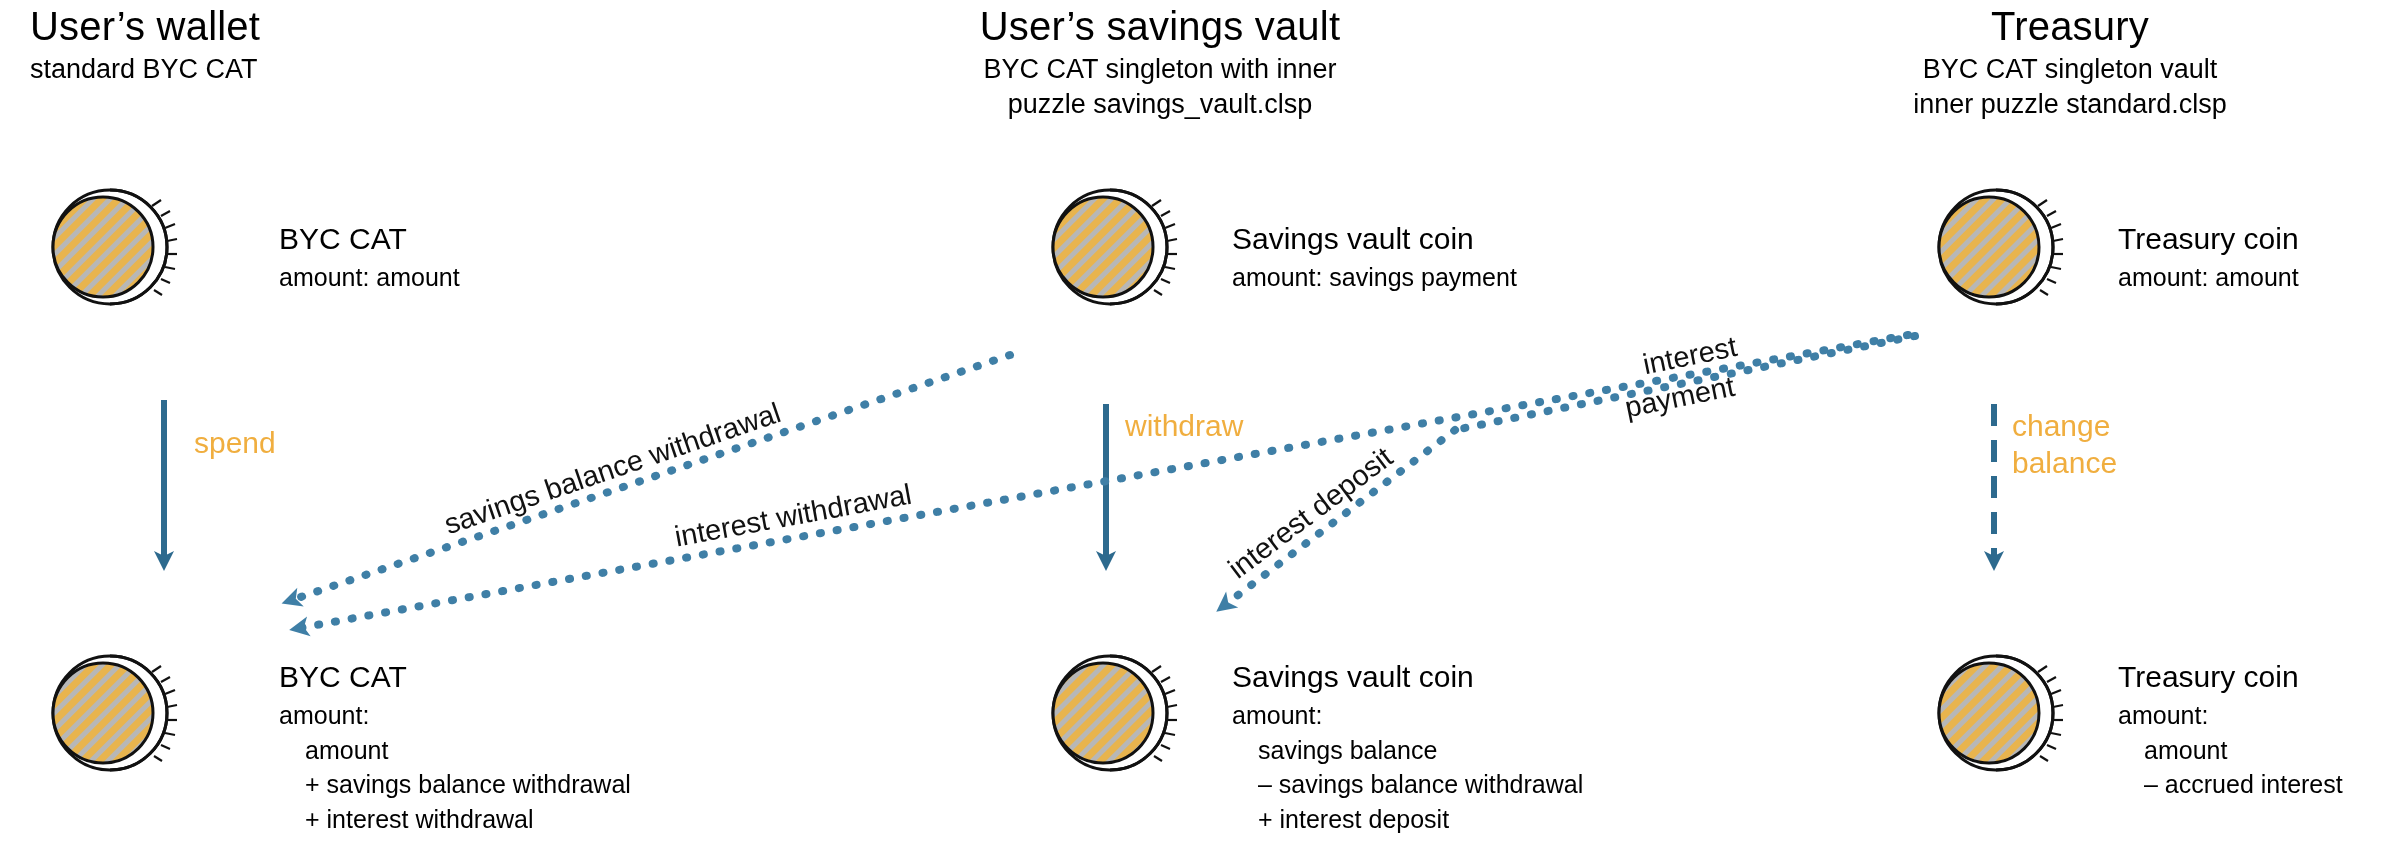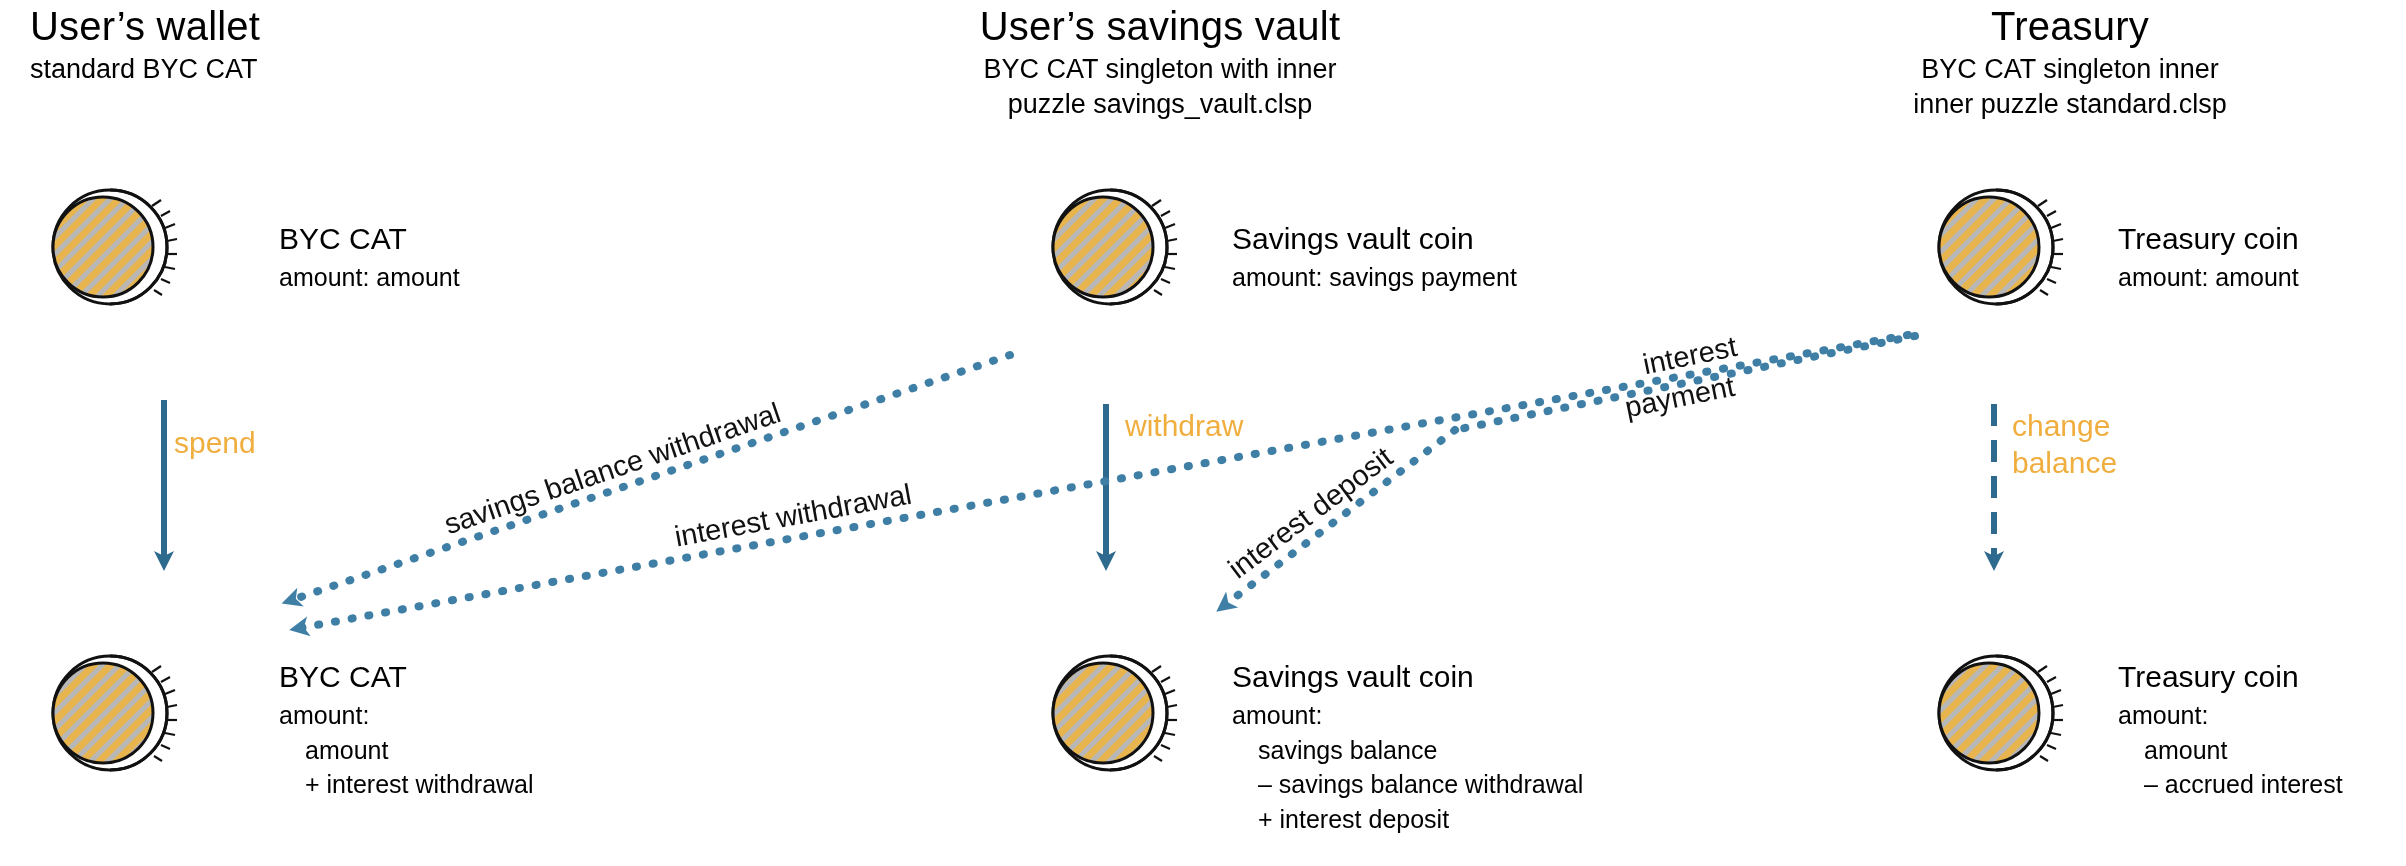--- a/index.html
+++ b/index.html
@@ -157,21 +157,21 @@
   </div>
 
   <div class="abs" style="left:880px;top:4px;width:560px;text-align:center;">
     <div class="hdr-title">User’s savings vault</div>
     <div class="hdr-sub" style="margin-top:3px;">BYC CAT singleton with inner</div>
     <div class="hdr-sub">puzzle savings_vault.clsp</div>
   </div>
 
   <div class="abs" style="left:1790px;top:4px;width:560px;text-align:center;">
     <div class="hdr-title">Treasury</div>
-    <div class="hdr-sub" style="margin-top:3px;">BYC CAT singleton inner</div>
+    <div class="hdr-sub" style="margin-top:3px;">BYC CAT singleton vault</div>
     <div class="hdr-sub">inner puzzle standard.clsp</div>
   </div>
 
   <div class="abs" style="left:279px;top:222px;">
     <div class="coin-label-title">BYC CAT</div>
     <div class="coin-label-sub" style="margin-top:4px;">amount: amount</div>
   </div>
 
   <div class="abs" style="left:1232px;top:222px;">
     <div class="coin-label-title">Savings vault coin</div>
@@ -181,20 +181,21 @@
   <div class="abs" style="left:2118px;top:222px;">
     <div class="coin-label-title">Treasury coin</div>
     <div class="coin-label-sub" style="margin-top:4px;">amount: amount</div>
   </div>
 
   <div class="abs" style="left:279px;top:660px;">
     <div class="coin-label-title">BYC CAT</div>
     <div class="coin-label-sub" style="margin-top:4px;">
       <span class="nowrapblk" style="display:block;">amount:</span>
       <span class="ind">amount</span>
+      <span class="ind">+ savings balance withdrawal</span>
       <span class="ind">+ interest withdrawal</span>
     </div>
   </div>
 
   <div class="abs" style="left:1232px;top:660px;">
     <div class="coin-label-title">Savings vault coin</div>
     <div class="coin-label-sub" style="margin-top:4px;">
       <span class="nowrapblk" style="display:block;">amount:</span>
       <span class="ind">savings balance</span>
       <span class="ind">– savings balance withdrawal</span>
@@ -204,21 +205,21 @@
 
   <div class="abs" style="left:2118px;top:660px;">
     <div class="coin-label-title">Treasury coin</div>
     <div class="coin-label-sub" style="margin-top:4px;">
       <span class="nowrapblk" style="display:block;">amount:</span>
       <span class="ind">amount</span>
       <span class="ind">– accrued interest</span>
     </div>
   </div>
 
-  <div class="abs flowlabel" style="left:174px;top:425px;">spend</div>
+  <div class="abs flowlabel" style="left:194px;top:425px;">spend</div>
   <div class="abs flowlabel" style="left:1125px;top:408px;">withdraw</div>
   <div class="abs flowlabel" style="left:2012px;top:408px;">change</div>
   <div class="abs flowlabel" style="left:2012px;top:445px;">balance</div>
 
   <div class="abs rotlabel" style="left:440px;top:510px;transform:rotate(-18.8deg);">savings balance withdrawal</div>
 
   <div class="abs rotlabel" style="left:672px;top:521px;transform:rotate(-10.4deg);">interest withdrawal</div>
 
   <div class="abs rotlabel" style="left:1222px;top:559px;transform:rotate(-37deg);">interest deposit</div>
 

